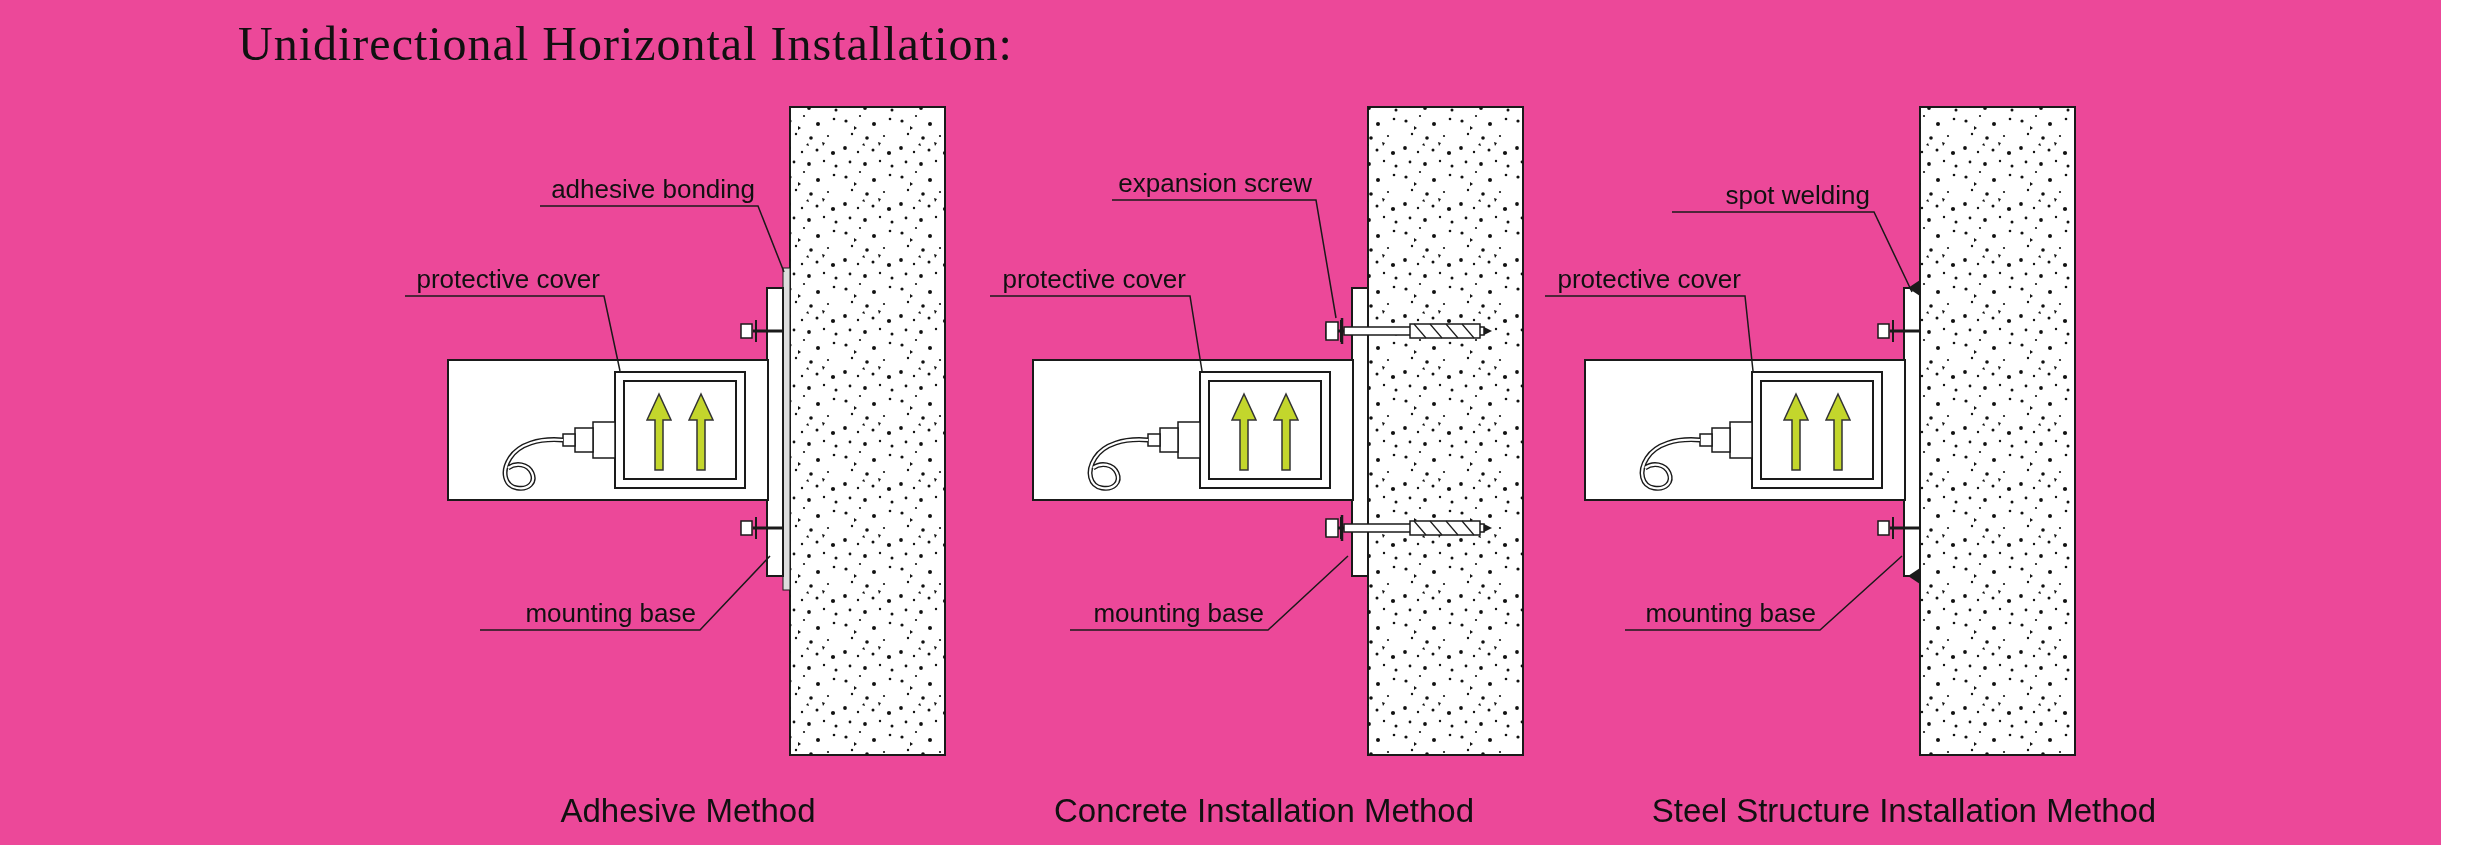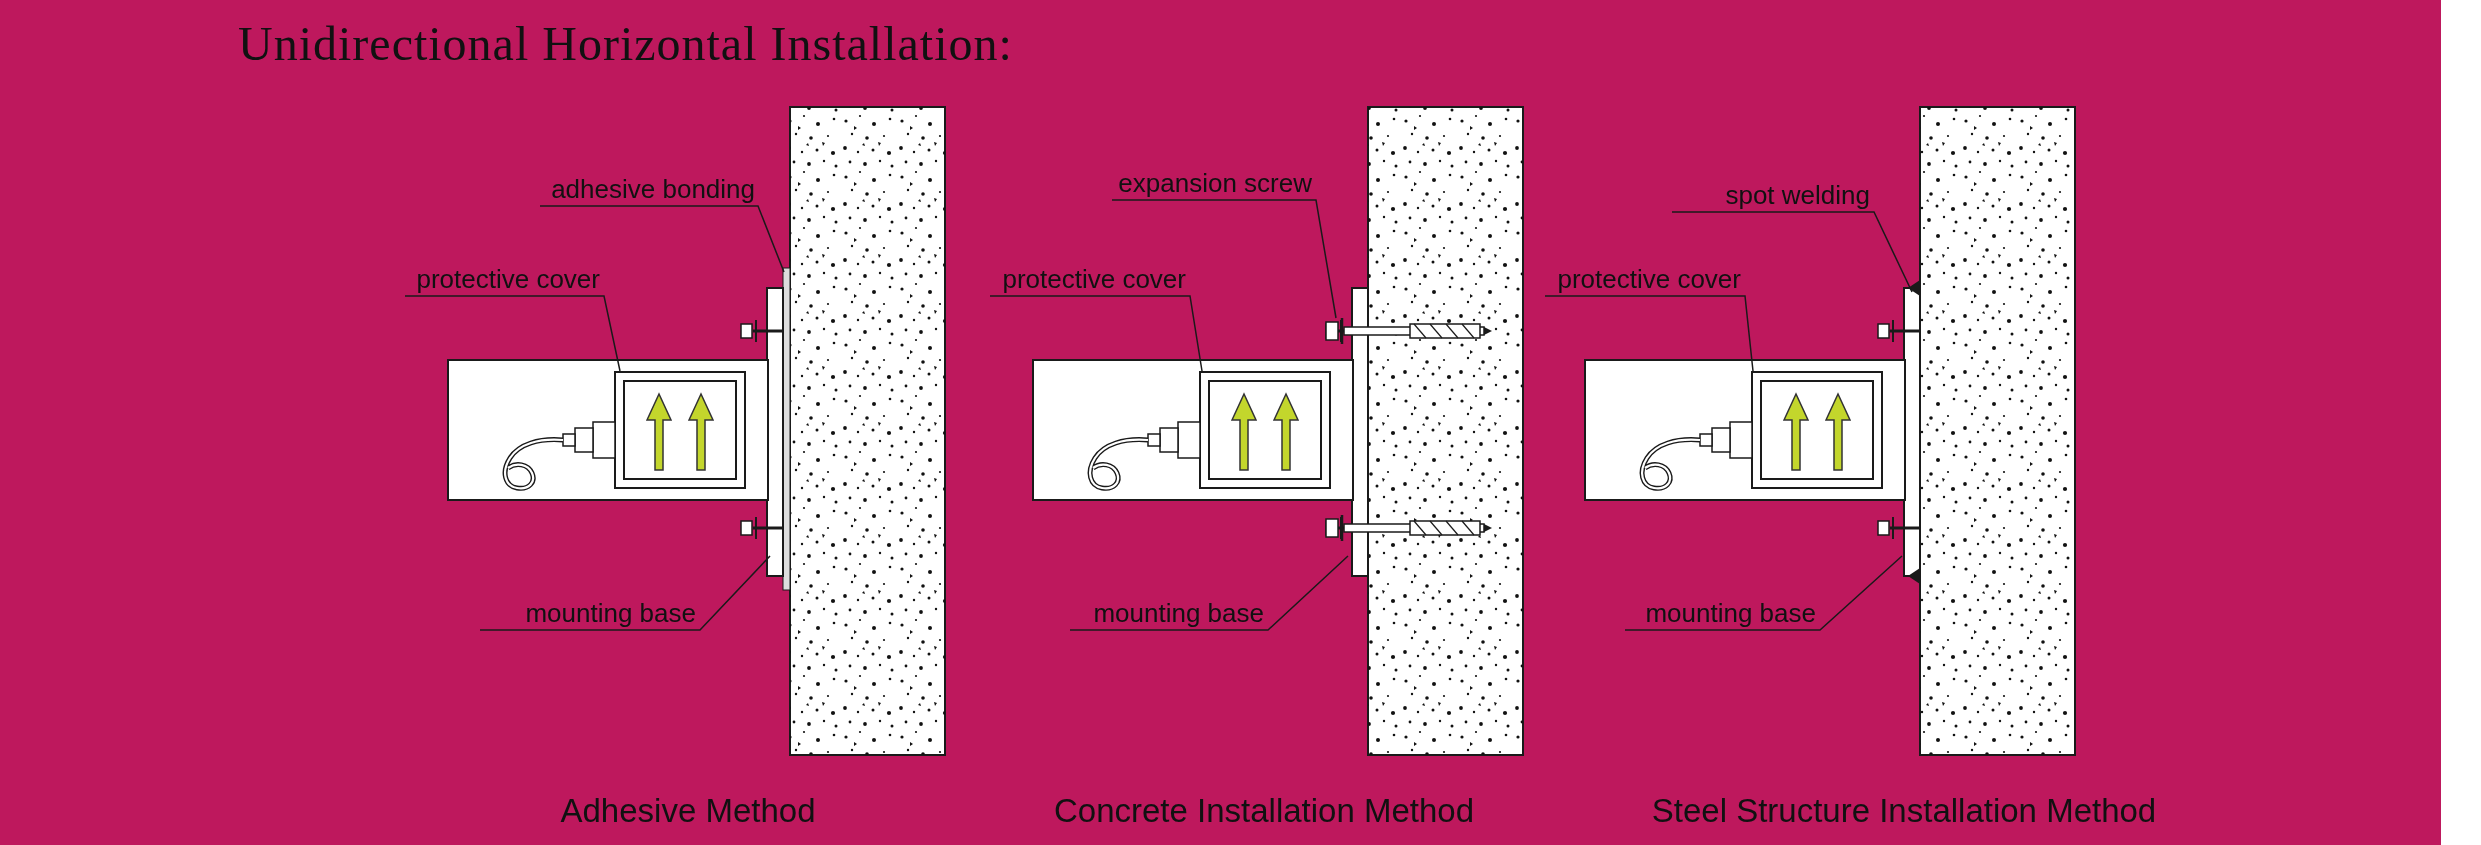--- a/index.html
+++ b/index.html
@@ -1,17 +1,17 @@
 <!DOCTYPE html>
 <html style="--line: #1a1a1a;"><head>
 <meta charset="utf-8">
 <style>
   :root { --line:#1a1a1a; }
   html,body { margin:0; padding:0; background:#ffffff; }
-  .page { position:relative; width:2441px; height:845px; background:#be185d; overflow:hidden; }
+  .page { position:relative; width:2441px; height:845px; background:#ec4899; overflow:hidden; }
   svg { display:block; }
   .ttl { font-family:"Liberation Serif", serif; font-size:48px; letter-spacing:1px; fill:#111; }
   .lbl { font-family:"Liberation Sans", sans-serif; font-size:26px; fill:#111; }
   .cap { font-family:"Liberation Sans", sans-serif; font-size:33px; fill:#111; }
   .outline { fill:#ffffff; stroke:var(--line); stroke-width:2; }
   .thin    { fill:#ffffff; stroke:var(--line); stroke-width:1.5; }
   .leader  { fill:none; stroke:var(--line); stroke-width:1.5; }
   .wire-out{ fill:none; stroke:var(--line); stroke-width:5; }
   .wire-in { fill:none; stroke:#ffffff;   stroke-width:2.2; }
   .solid   { fill:var(--line); stroke:none; }

